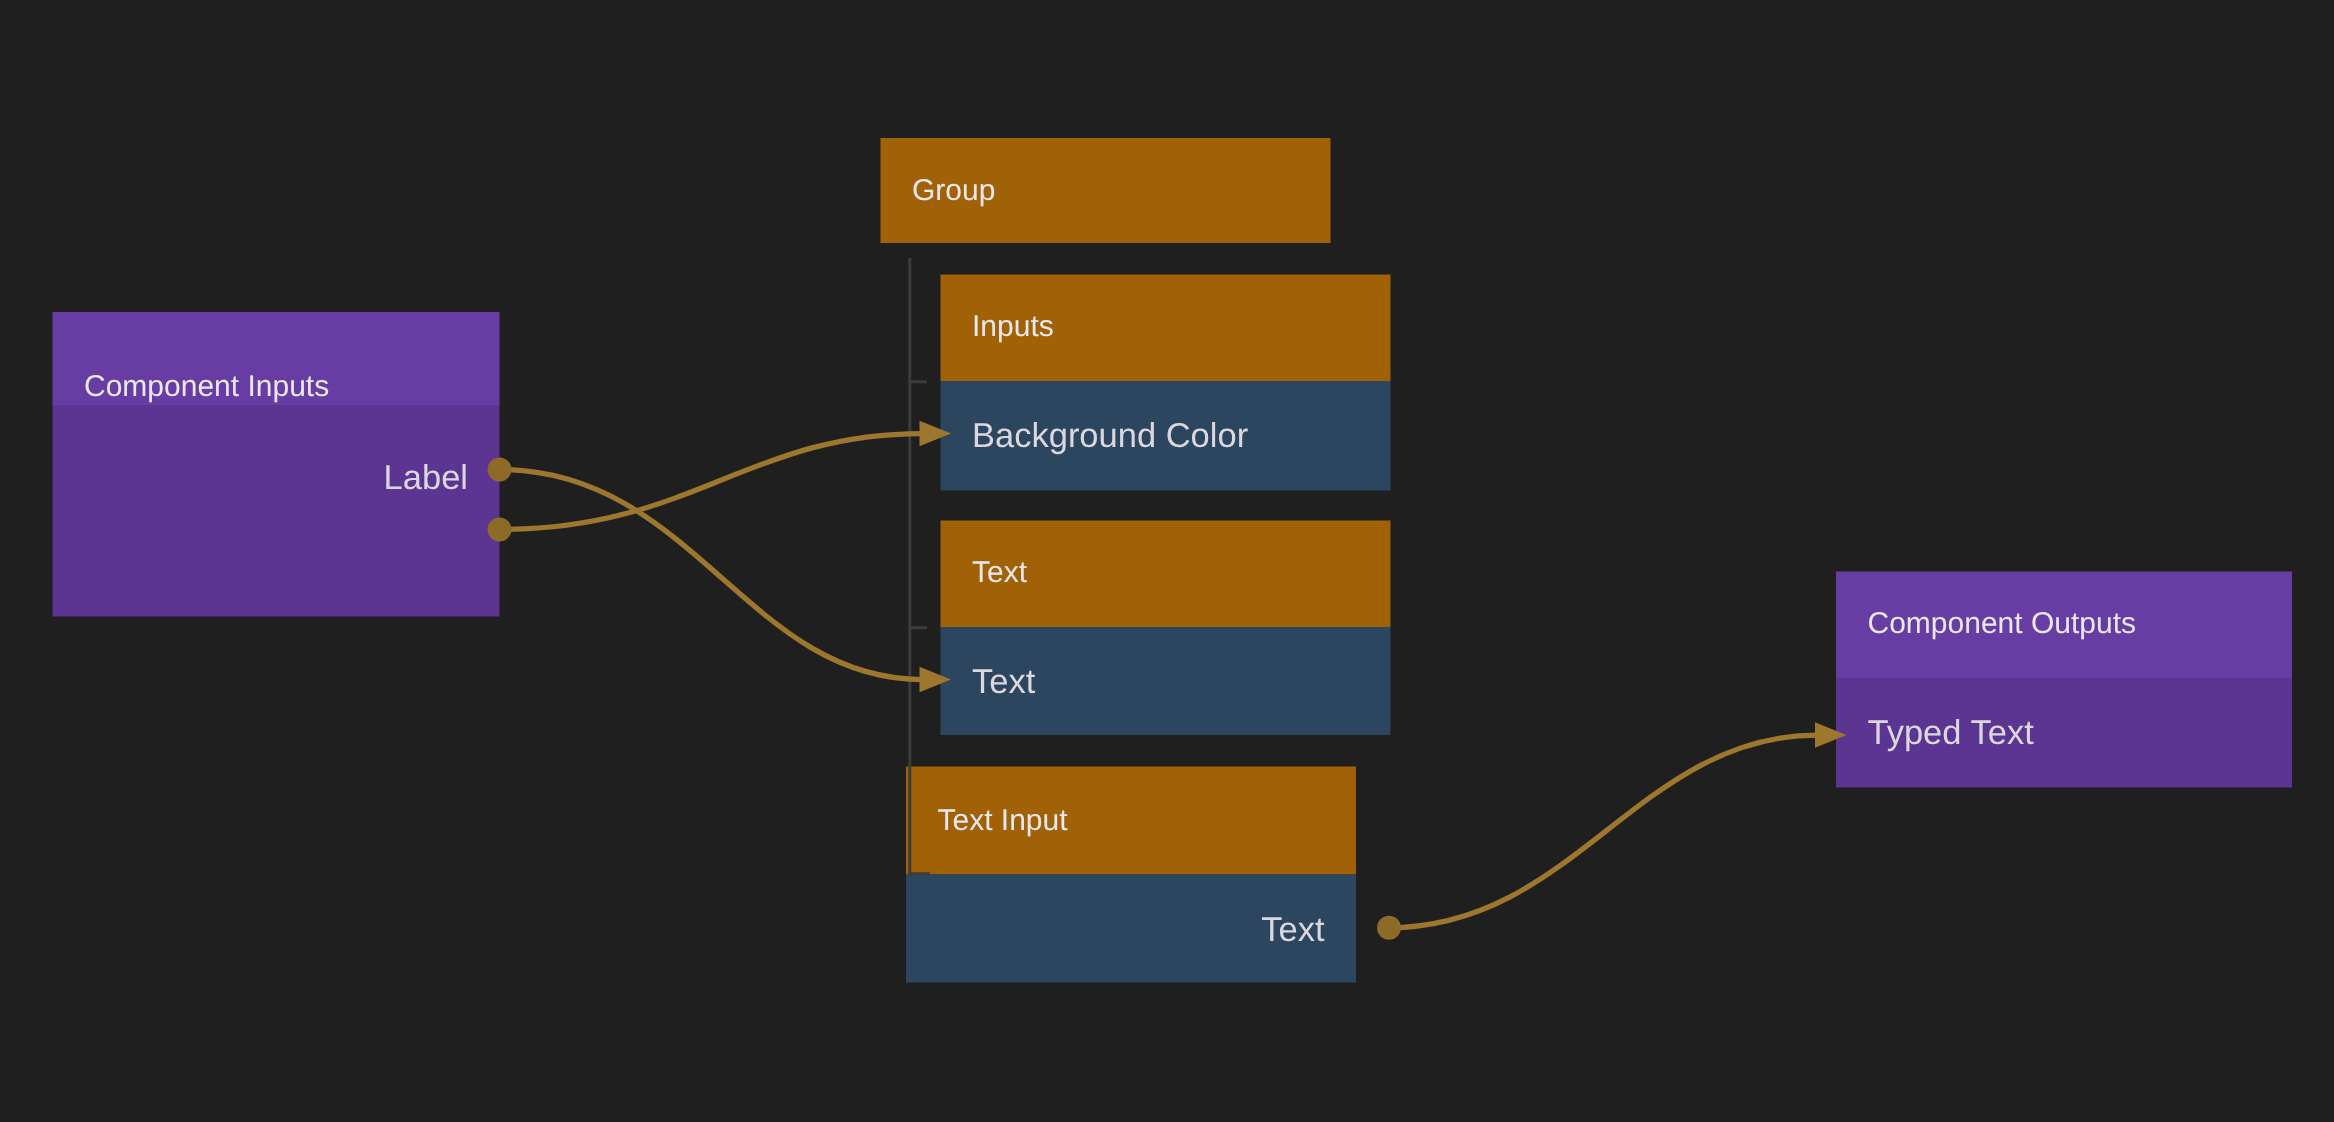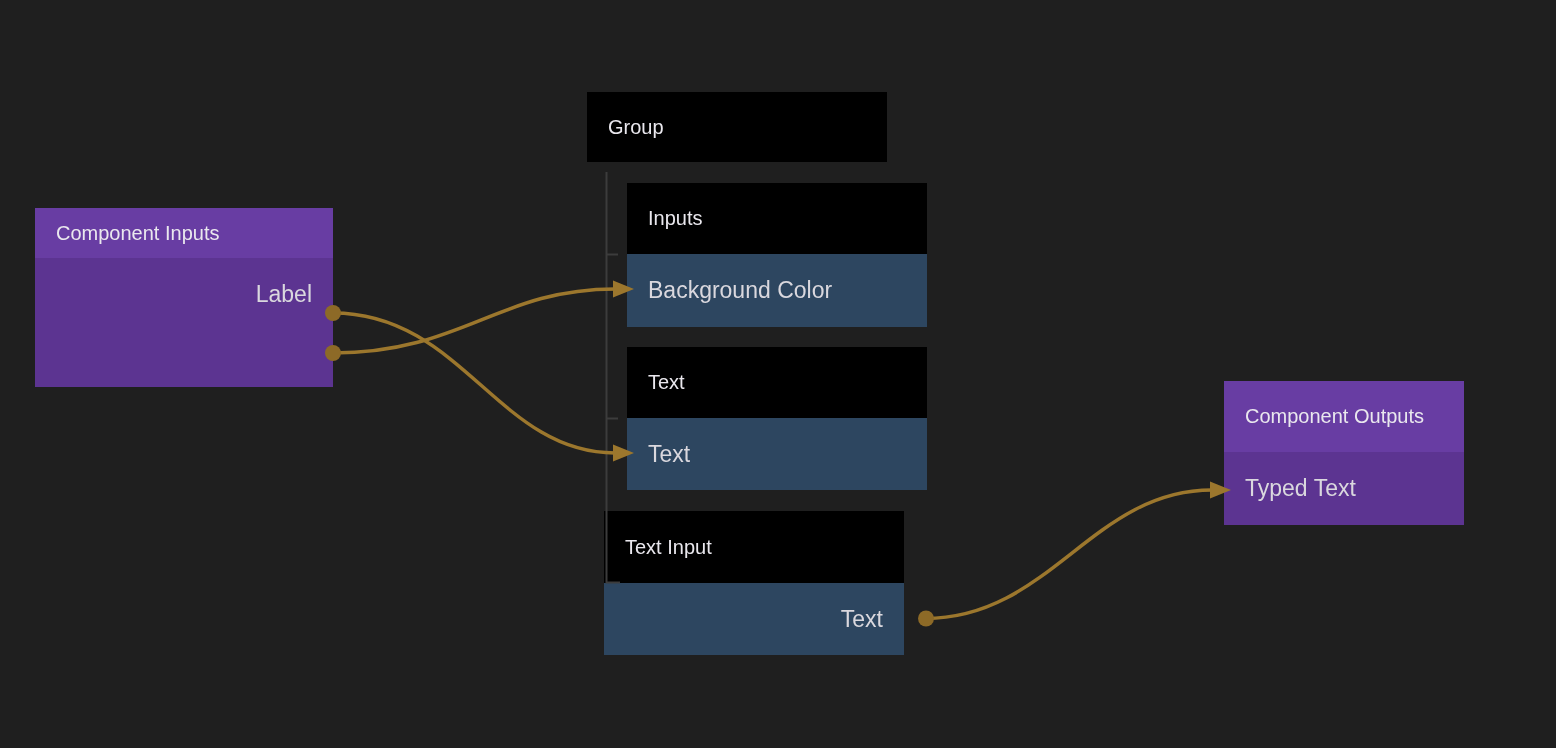--- a/index.html
+++ b/index.html
@@ -40,39 +40,39 @@
     flex: none;
   }
   .port-row.right { justify-content: flex-end; }
   .port-label {
     font-size: 23px;
     color: #dad8de;
     white-space: nowrap;
   }
   .purple-header { background: #683da3; }
   .purple-body   { background: #5c3491; }
-  .blue-header   { background: #000000; }
+  .blue-header   { background: #a16207; }
   .blue-body     { background: #2d4660; }
   .wire-layer {
     position: absolute;
     left: 0; top: 0;
     width: 1556px; height: 748px;
     pointer-events: none;
   }
 </style>
 </head>
 <body>
 
 <div class="canvas">
 
   <div class="node" style="left:35px; top:208px; width:298px;">
-    <div class="node-header purple-header" style="height:50px;">
+    <div class="node-header purple-header" style="height:62px;align-items:flex-end;">
       <span class="node-title">Component Inputs</span>
     </div>
-    <div class="node-body purple-body" style="height:113px; padding-top:16px;">
+    <div class="node-body purple-body" style="height:113px; padding-top:28px;">
       <div class="port-row right">
         <span class="port-label">Label</span>
       </div>
     </div>
   </div>
 
   <div class="node" style="left:587px; top:92px; width:300px;">
     <div class="node-header blue-header" style="height:70px;">
       <span class="node-title">Group</span>
     </div>
@@ -104,21 +104,21 @@
     <div class="node-header blue-header" style="height:72px;">
       <span class="node-title">Text Input</span>
     </div>
     <div class="node-body blue-body" style="height:72px; justify-content:center;">
       <div class="port-row right">
         <span class="port-label">Text</span>
       </div>
     </div>
   </div>
 
-  <div class="node" style="left:1224px; top:381px; width:240px;">
+  <div class="node" style="left:1224px; top:381px; width:304px;">
     <div class="node-header purple-header" style="height:71px;">
       <span class="node-title">Component Outputs</span>
     </div>
     <div class="node-body purple-body" style="height:73px; justify-content:center;text-align:right;">
       <div class="port-row">
         <span class="port-label">Typed Text</span>
       </div>
     </div>
   </div>
 

